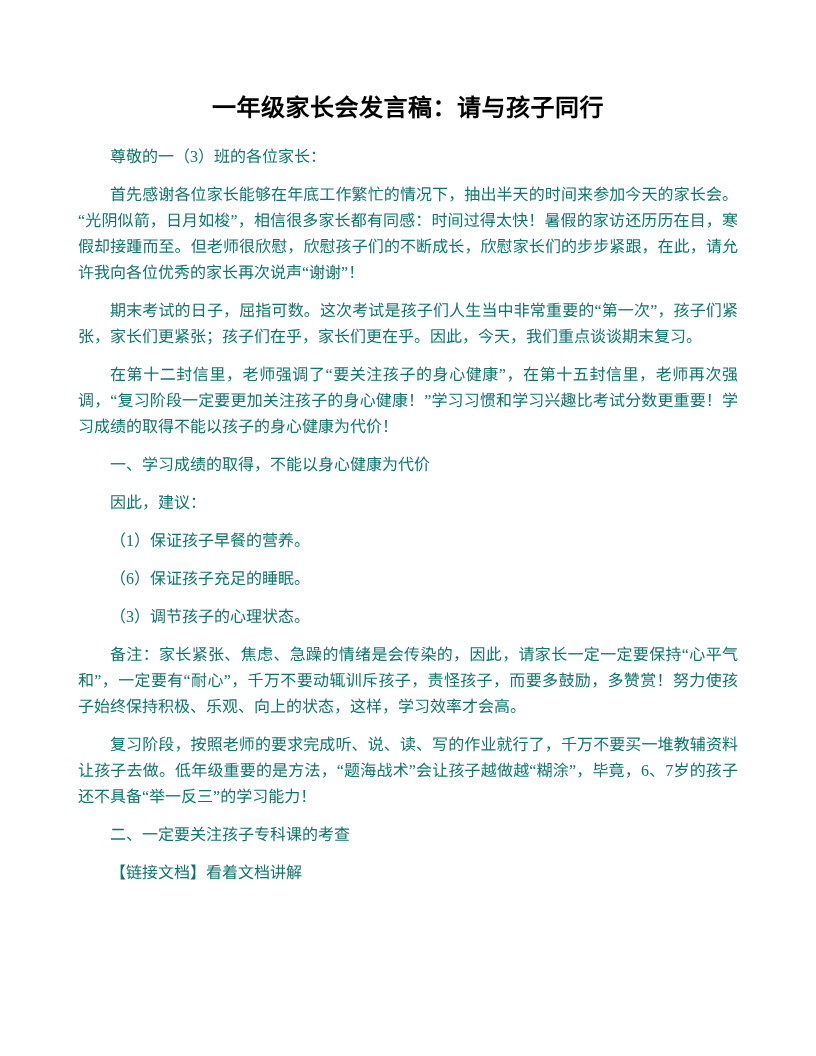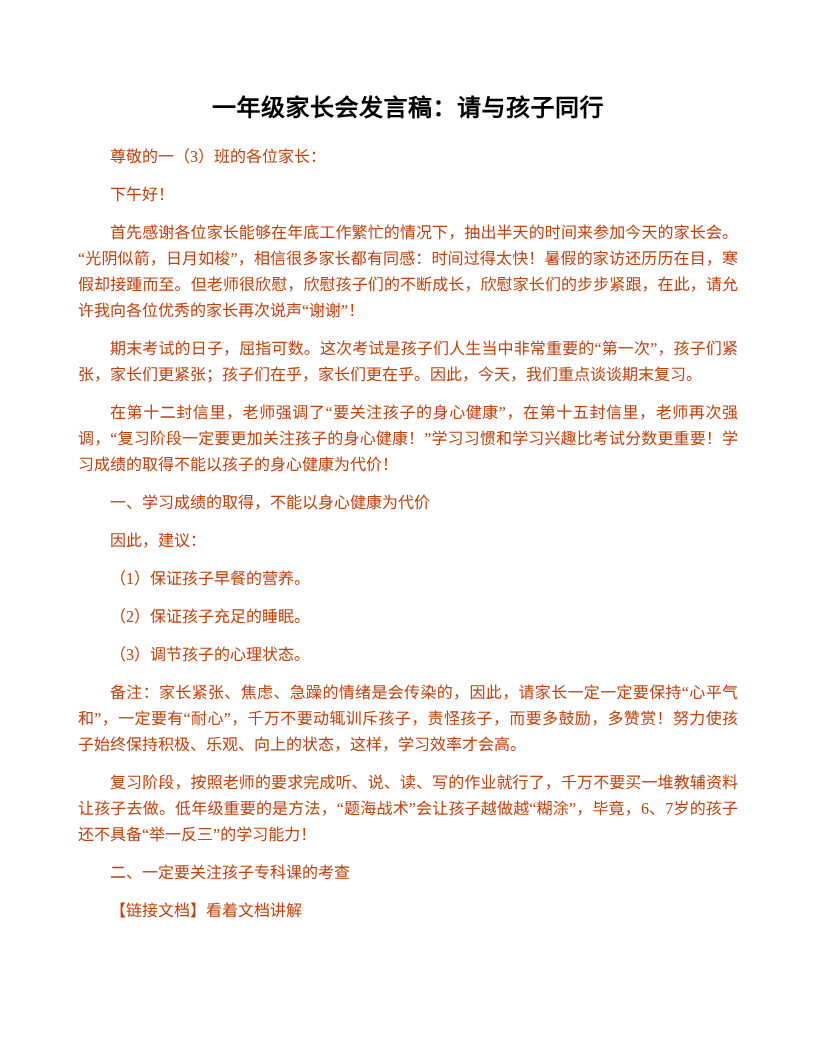--- a/index.html
+++ b/index.html
@@ -31,36 +31,35 @@
     letter-spacing: 0.5px;
   }
   .para {
     font-size: 16px;
     line-height: 26px;
     margin: 0 0 12px 0;
     text-indent: 2em;
     text-align: justify;
     text-justify: inter-ideograph;
     word-break: break-all;
-    color: #c2410c;
+    color: #0f766e;
   }
 </style>
 </head>
 <body>
 
 <div class="page">
   <h1 class="doc-title">一年级家长会发言稿：请与孩子同行</h1>
 
   <p class="para">尊敬的一（3）班的各位家长：</p>
-  <p class="para">下午好！</p>
   <p class="para">首先感谢各位家长能够在年底工作繁忙的情况下，抽出半天的时间来参加今天的家长会。“光阴似箭，日月如梭”，相信很多家长都有同感：时间过得太快！暑假的家访还历历在目，寒假却接踵而至。但老师很欣慰，欣慰孩子们的不断成长，欣慰家长们的步步紧跟，在此，请允许我向各位优秀的家长再次说声“谢谢”！</p>
   <p class="para">期末考试的日子，屈指可数。这次考试是孩子们人生当中非常重要的“第一次”，孩子们紧张，家长们更紧张；孩子们在乎，家长们更在乎。因此，今天，我们重点谈谈期末复习。</p>
   <p class="para">在第十二封信里，老师强调了“要关注孩子的身心健康”，在第十五封信里，老师再次强调，“复习阶段一定要更加关注孩子的身心健康！”学习习惯和学习兴趣比考试分数更重要！学习成绩的取得不能以孩子的身心健康为代价！</p>
   <p class="para">一、学习成绩的取得，不能以身心健康为代价</p>
   <p class="para">因此，建议：</p>
   <p class="para">（1）保证孩子早餐的营养。</p>
-  <p class="para">（2）保证孩子充足的睡眠。</p>
+  <p class="para">（6）保证孩子充足的睡眠。</p>
   <p class="para">（3）调节孩子的心理状态。</p>
   <p class="para">备注：家长紧张、焦虑、急躁的情绪是会传染的，因此，请家长一定一定要保持“心平气和”，一定要有“耐心”，千万不要动辄训斥孩子，责怪孩子，而要多鼓励，多赞赏！努力使孩子始终保持积极、乐观、向上的状态，这样，学习效率才会高。</p>
   <p class="para">复习阶段，按照老师的要求完成听、说、读、写的作业就行了，千万不要买一堆教辅资料让孩子去做。低年级重要的是方法，“题海战术”会让孩子越做越“糊涂”，毕竟，6、7岁的孩子还不具备“举一反三”的学习能力！</p>
   <p class="para">二、一定要关注孩子专科课的考查</p>
   <p class="para">【链接文档】看着文档讲解</p>
 </div>
 
 </body></html>

